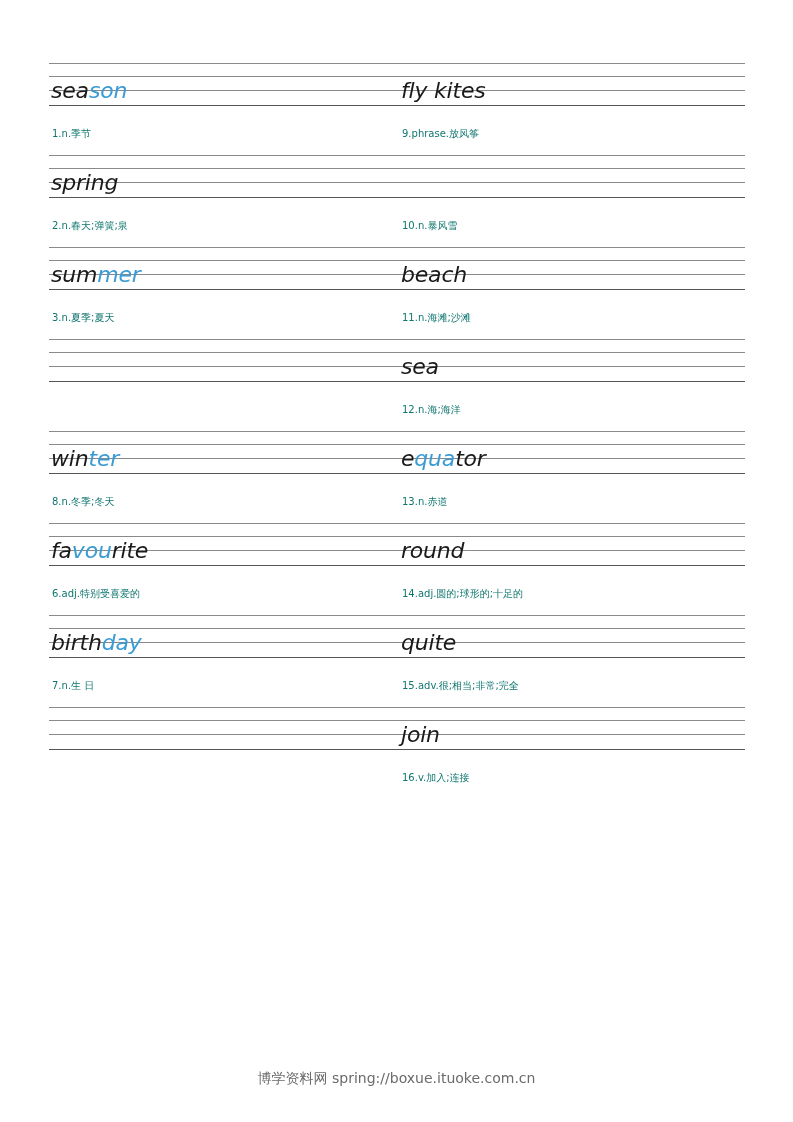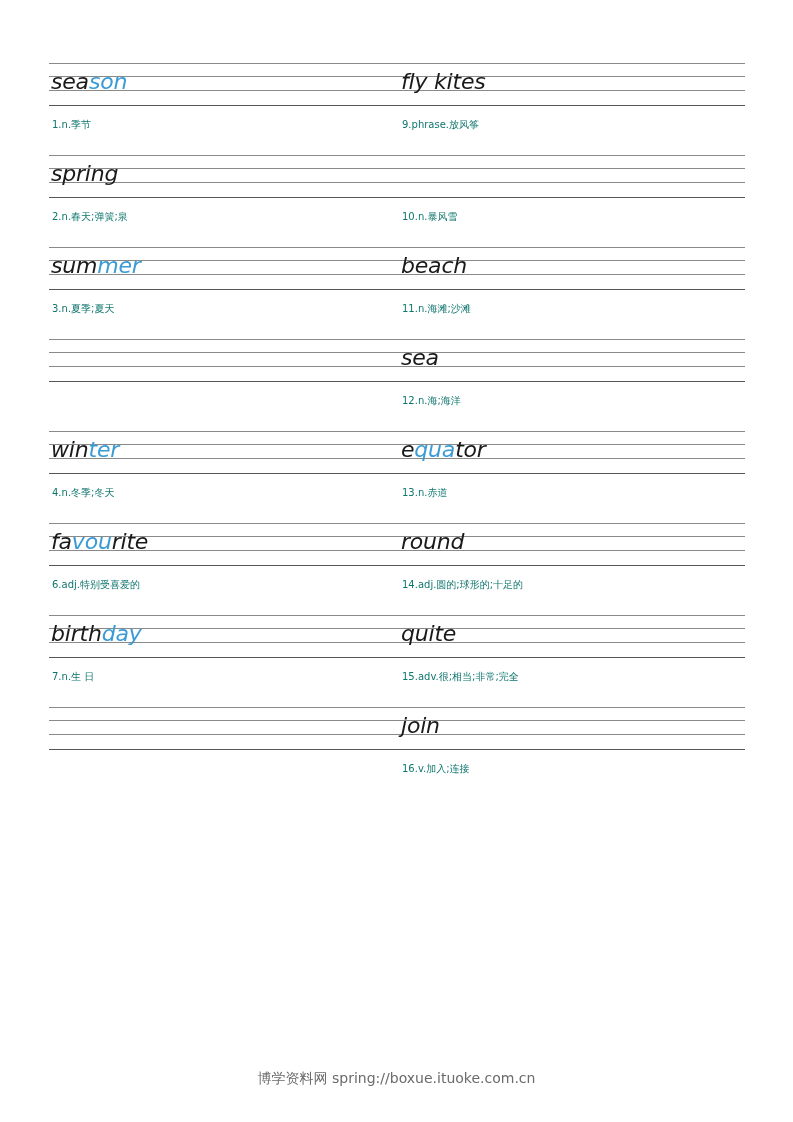--- a/index.html
+++ b/index.html
@@ -6,21 +6,21 @@
   body { width:793px; height:1122px; position:relative; overflow:hidden; font-family:"DejaVu Sans", sans-serif; }
   .page { position:absolute; left:0; top:0; width:793px; height:1122px; }
   .grid { position:absolute; left:49px; top:63px; width:696px; }
   .row { position:relative; height:92px; }
   .lines { position:absolute; left:0; top:0; width:696px; height:43px; }
   .lines .l { position:absolute; left:0; width:100%; height:1px; background:#8a8a8a; }
   .lines .l1 { top:0; }
   .lines .l2 { top:13px; }
   .lines .l3 { top:27px; }
   .lines .l4 { top:42px; background:#555; }
-  .cell { position:absolute; top:0; width:348px; height:92px; }
+  .cell { position:absolute; top:9px; width:348px; height:92px; }
   .cell.left { left:0; }
   .cell.right { left:350px; }
   .word { position:absolute; left:2px; top:4px; font-family:"DejaVu Sans", sans-serif; font-style:italic; font-size:22px; line-height:30px; color:#1a1a1a; white-space:nowrap; letter-spacing:-0.2px; }
   .word .hl { color:#3a9bd5; }
   .gloss { position:absolute; left:3px; top:53px; font-size:10px; line-height:18px; color:#0f766e; white-space:nowrap; }
   .footer { position:absolute; left:0; top:1070px; width:793px; text-align:center; font-size:14px; color:#6b6b6b; }
 </style>
 </head>
 <body>
 
@@ -91,21 +91,21 @@
 
   <div class="row">
     <div class="lines">
       <div class="l l1"></div>
       <div class="l l2"></div>
       <div class="l l3"></div>
       <div class="l l4"></div>
     </div>
     <div class="cell left">
       <div class="word"><span>win</span><span class="hl">ter</span><span></span></div>
-      <div class="gloss">4.n.冬季;冬天</div>
+      <div class="gloss">8.n.冬季;冬天</div>
     </div>
     <div class="cell right">
       <div class="word"><span>e</span><span class="hl">qua</span><span>tor</span></div>
       <div class="gloss">13.n.赤道</div>
     </div>
   </div>
 
   <div class="row">
     <div class="lines">
       <div class="l l1"></div>

